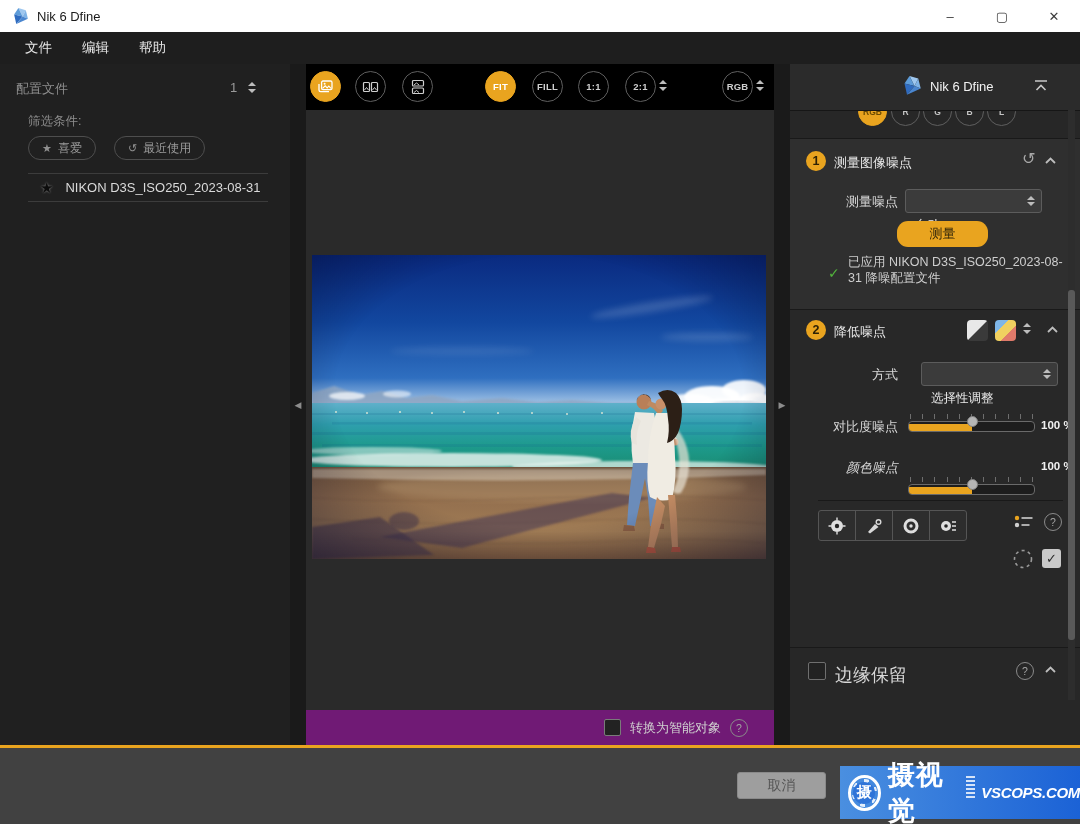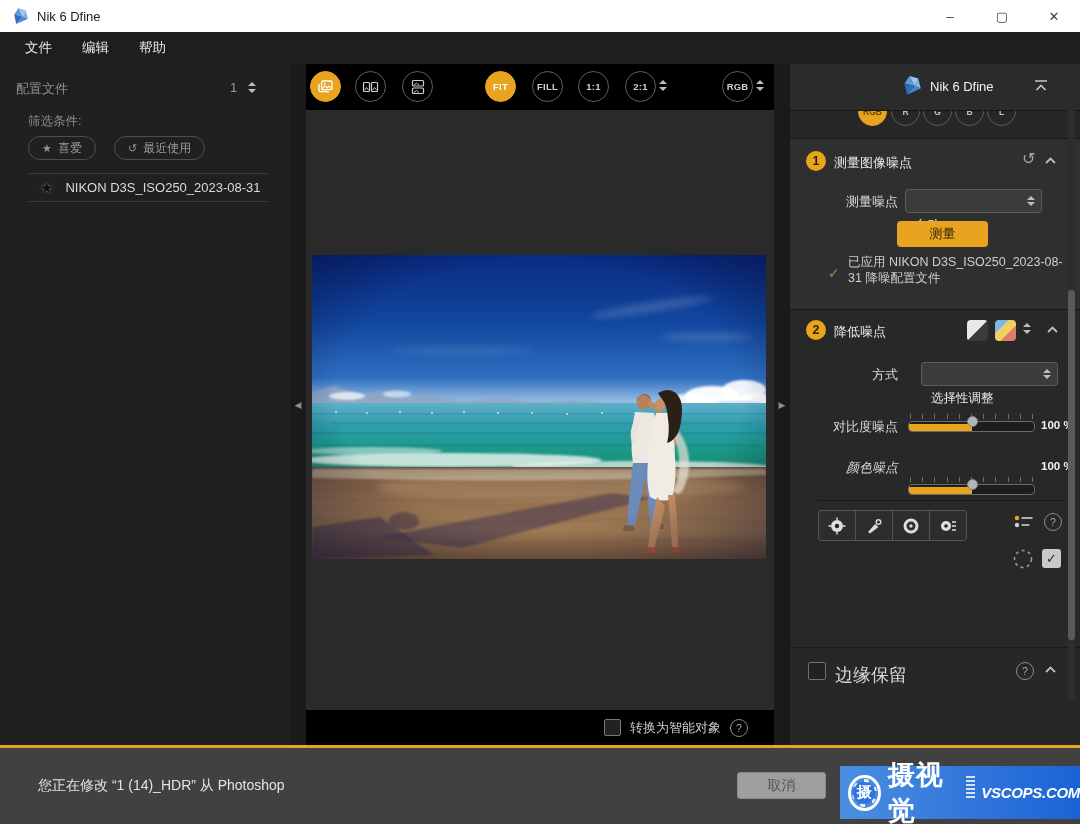--- a/index.html
+++ b/index.html
@@ -37,21 +37,21 @@
   #cToolbar{left:0;top:0;width:468px;height:46px;background:#000000;}
   .cbtn{top:7px;width:31px;height:31px;border-radius:50%;border:1.5px solid #5f5f5f;box-sizing:border-box;
         display:flex;align-items:center;justify-content:center;color:#cfcfcf;font-size:9.5px;font-weight:bold;letter-spacing:.2px;}
   .cbtn.active{background:#e9a41f;border-color:#e9a41f;color:#ffffff;}
   .spin{display:inline-flex;flex-direction:column;gap:2.5px;align-items:center;}
   .spin i{width:0;height:0;border-left:4px solid transparent;border-right:4px solid transparent;display:block;}
   .spin i.up{border-bottom:4.5px solid #bdbdbd;}
   .spin i.dn{border-top:4.5px solid #bdbdbd;}
   #viewport{left:0;top:46px;width:468px;height:600px;background:#2a2a2a;}
   #previewimg{left:6px;top:145px;width:454px;height:304px;}
-  #cBottom{left:0;top:646px;width:468px;height:35px;background:#000000;display:flex;align-items:center;justify-content:flex-end;padding-right:26px;box-sizing:border-box;gap:9px;}
+  #cBottom{left:0;top:646px;width:468px;height:35px;background:#701a75;display:flex;align-items:center;justify-content:flex-end;padding-right:26px;box-sizing:border-box;gap:9px;}
   .cb-box{width:15px;height:15px;border:1px solid #7a7a7a;border-radius:2px;background:#222;}
   .cb-label{font-size:13px;color:#cfcfcf;}
   .helpc{width:16px;height:16px;border-radius:50%;border:1px solid #8a8a8a;color:#a5a5a5;font-size:10.5px;
          display:flex;align-items:center;justify-content:center;}
   
   #rightpanel{left:790px;top:64px;width:290px;height:681px;background:#272727;}
   #rpHeader{left:0;top:0;width:290px;height:46px;background:#2b2b2b;border-bottom:1px solid #161616;}
   #rpHeader .rlogo{left:112px;top:12px;width:20px;height:20px;}
   #rpHeader .rtitle{left:140px;top:15px;font-size:13px;color:#f2f2f2;}
   .collapseIcon{left:243px;top:15px;}
@@ -63,21 +63,21 @@
   .sec2{left:0;top:246px;width:290px;height:338px;background:#282828;border-bottom:1px solid #191919;box-sizing:border-box;}
   .numcirc{width:20px;height:20px;border-radius:50%;background:#e9a41f;color:#2e2205;font-size:12.5px;font-weight:bold;
            display:flex;align-items:center;justify-content:center;}
   .sectitle{font-size:13px;color:#e8e8e8;}
   .reseticon{font-size:16px;color:#a8a8a8;line-height:14px;}
   .chev svg{display:block;}
   .rowlabel{font-size:13px;color:#d8d8d8;text-align:right;}
   .dropdown{width:137px;height:24px;background:#3b3b3b;border:1px solid #5c5c5c;border-radius:3px;box-sizing:border-box;
             display:flex;align-items:center;padding:0 6px 0 9px;}
   .dropdown .dval{flex:1;font-size:12.5px;color:#eaeaea;margin-top:48px;}
-  .yellowbtn{background:#e9a41f;border:none;border-radius:4px;color:#33270a;font-size:13px;display:flex;align-items:center;justify-content:center;}
+  .yellowbtn{background:#e9a41f;border:none;border-radius:11px;color:#33270a;font-size:13px;display:flex;align-items:center;justify-content:center;}
   .appliedcheck{color:#52b33c;font-size:14px;font-weight:bold;}
   .appliedtext{font-size:12.5px;color:#cecece;line-height:15.5px;}
   .sqicon{width:21px;height:21px;border-radius:4px;}
   .sl-wrap{width:127px;height:22px;position:relative;}
   .sl-ticks{position:absolute;left:2px;right:2px;top:0;height:5px;display:flex;justify-content:space-between;}
   .sl-ticks b{width:1px;height:5px;background:#6e6e6e;}
   .sl-track{position:absolute;left:0;right:0;top:7px;height:9px;border:1px solid #6a6a6a;border-radius:4px;background:#1d1d1d;overflow:hidden;}
   .sl-fill{position:absolute;left:0;top:2px;bottom:0;background:#e9a41f;}
   .sl-handle{position:absolute;top:2px;width:11px;height:11px;margin-left:-5px;border-radius:50%;background:#b5b5b5;border:1px solid #808080;box-sizing:border-box;}
   .sl-val{font-size:11.5px;font-weight:bold;color:#f0f0f0;}
@@ -504,21 +504,20 @@
   </div>
 
 
   <div class="a" id="rpScroll">
     <div class="a" id="rpThumb"></div>
   </div>
 </div>
 
 <div class="a" id="yline"></div>
 <div class="a" id="statusbar">
-  <span class="a" id="statustext">您正在修改 “1 (14)_HDR” 从 Photoshop</span>
   <div class="a" id="cancelBtn">取消</div>
   <div class="a" id="watermark">
     <span class="wm-logo">
       <b>摄</b>
     </span>
     <span class="wm-brand">摄视觉</span>
     <span class="wm-seal">
         <i></i>
         <i></i>
         <i></i>

